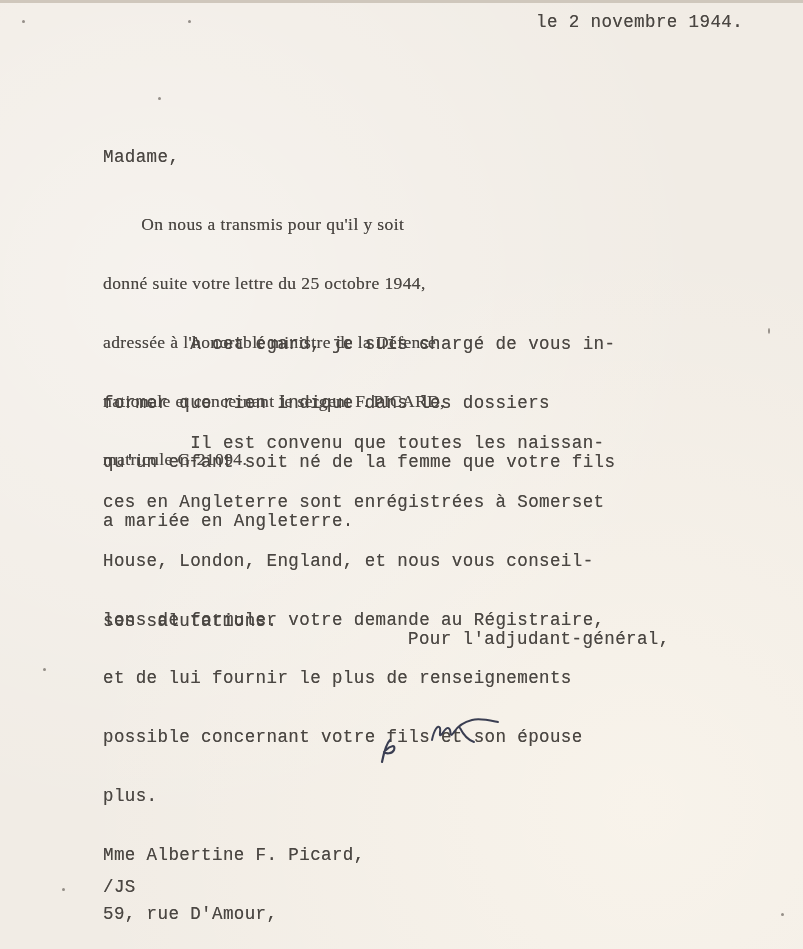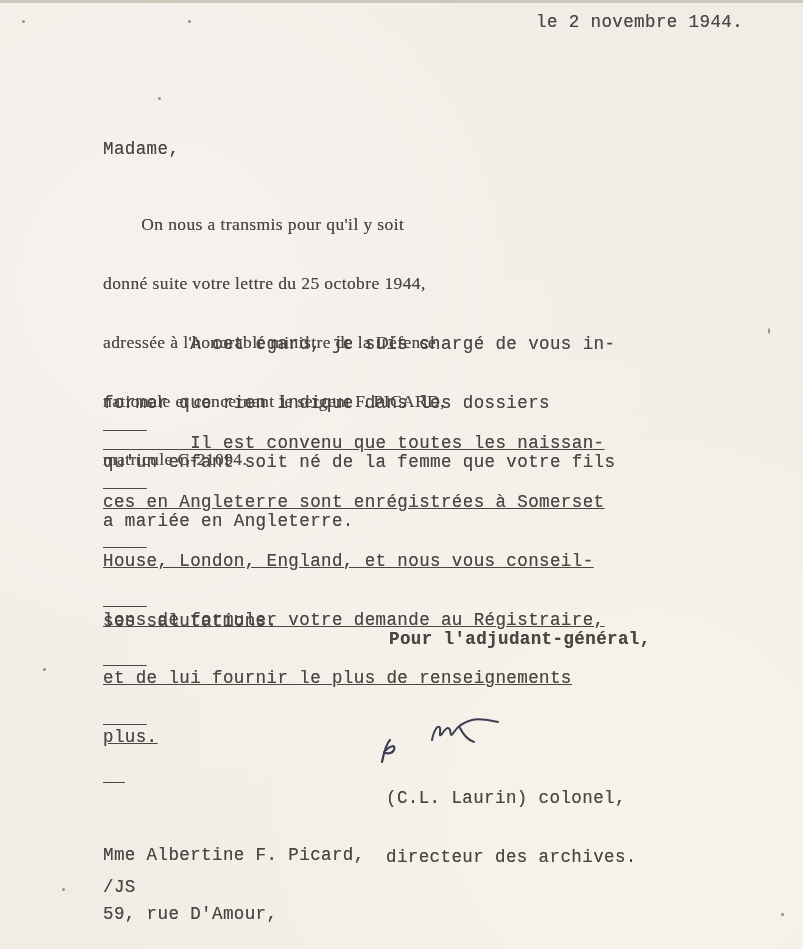--- a/index.html
+++ b/index.html
@@ -21,26 +21,26 @@
       font-family: "Liberation Mono", "DejaVu Sans Mono", monospace;
       font-size: 17.5px;
       color: #4a4642;
       white-space: pre;
       letter-spacing: 0.4px;
       line-height: 19.6px;
       text-shadow: 0 0 0.6px rgba(60,55,50,0.6);
     }
     .line { display: block; }
     .date { left: 536px; top: 13px; }
-    .salutation { left: 103px; top: 140px; text-align: right; }
+    .salutation { left: 103px; top: 148px; text-align: right; }
     .p1 { left: 103px; top: 176px; font-family: Liberation Serif, serif; }
     .p2 { left: 103px; top: 296px; }
-    .p3 { left: 103px; top: 395px; text-decoration: underline; }
+    .p3 { left: 103px; top: 395px; }
     .p4 { left: 103px; top: 573px; }
-    .pour { left: 389px; top: 630px; font-weight: bold; }
+    .pour { left: 408px; top: 630px; }
     .sig { left: 386px; top: 750px; }
     .addr { left: 103px; top: 807px; }
     .ref { left: 103px; top: 878px; }
     .signature-mark {
       position: absolute; left: 368px; top: 716px; width: 140px; height: 50px;
     }
     .speck { position:absolute; width:3px; height:3px; border-radius:50%; background:#6b655e; opacity:0.7; }
   </style>
 </head>
 <body>
@@ -66,38 +66,35 @@
     <span class="line">qu'un enfant soit né de la femme que votre fils</span>
     <span class="line">a mariée en Angleterre.</span>
   </div>
 
   <div class="tw p3">
     <span class="line">        Il est convenu que toutes les naissan-</span>
     <span class="line">ces en Angleterre sont enrégistrées à Somerset</span>
     <span class="line">House, London, England, et nous vous conseil-</span>
     <span class="line">lons de formuler votre demande au Régistraire,</span>
     <span class="line">et de lui fournir le plus de renseignements</span>
+    <span class="line">possible concernant votre fils et son épouse</span>
     <span class="line">plus.</span>
   </div>
 
   <div class="tw p4">
     <span class="line">ses salutations.</span>
   </div>
 
   <div class="tw pour">Pour l'adjudant-général,</div>
 
   <svg class="signature-mark" viewBox="0 0 140 50">
     <path d="M14 46 C 16 36, 18 28, 22 24 M 18 34 C 22 30, 28 28, 26 34 C 24 38, 18 38, 16 36" fill="none" stroke="#3a3e52" stroke-width="2.2" stroke-linecap="round"></path>
     <path d="M64 24 C 66 14, 70 8, 72 12 C 73 16, 70 22, 74 18 C 78 12, 80 10, 82 14 C 83 18, 82 22, 86 16 C 90 10, 96 6, 104 4 C 112 2, 120 4, 130 6 M 92 12 C 96 20, 100 24, 106 26" fill="none" stroke="#3a3e52" stroke-width="2" stroke-linecap="round"></path>
   </svg>
 
-  <div class="tw sig">
-    <span class="line">(C.L. Laurin) colonel,</span>
-    <span class="line">directeur des archives.</span>
-  </div>
 
   <div class="tw addr">
     <span class="line">Mme Albertine F. Picard,</span>
     <span class="line">59, rue D'Amour,</span>
     
   </div>
 
   <div class="tw ref">/JS</div>
 
   <div class="speck" style="left:22px;top:20px;"></div>

